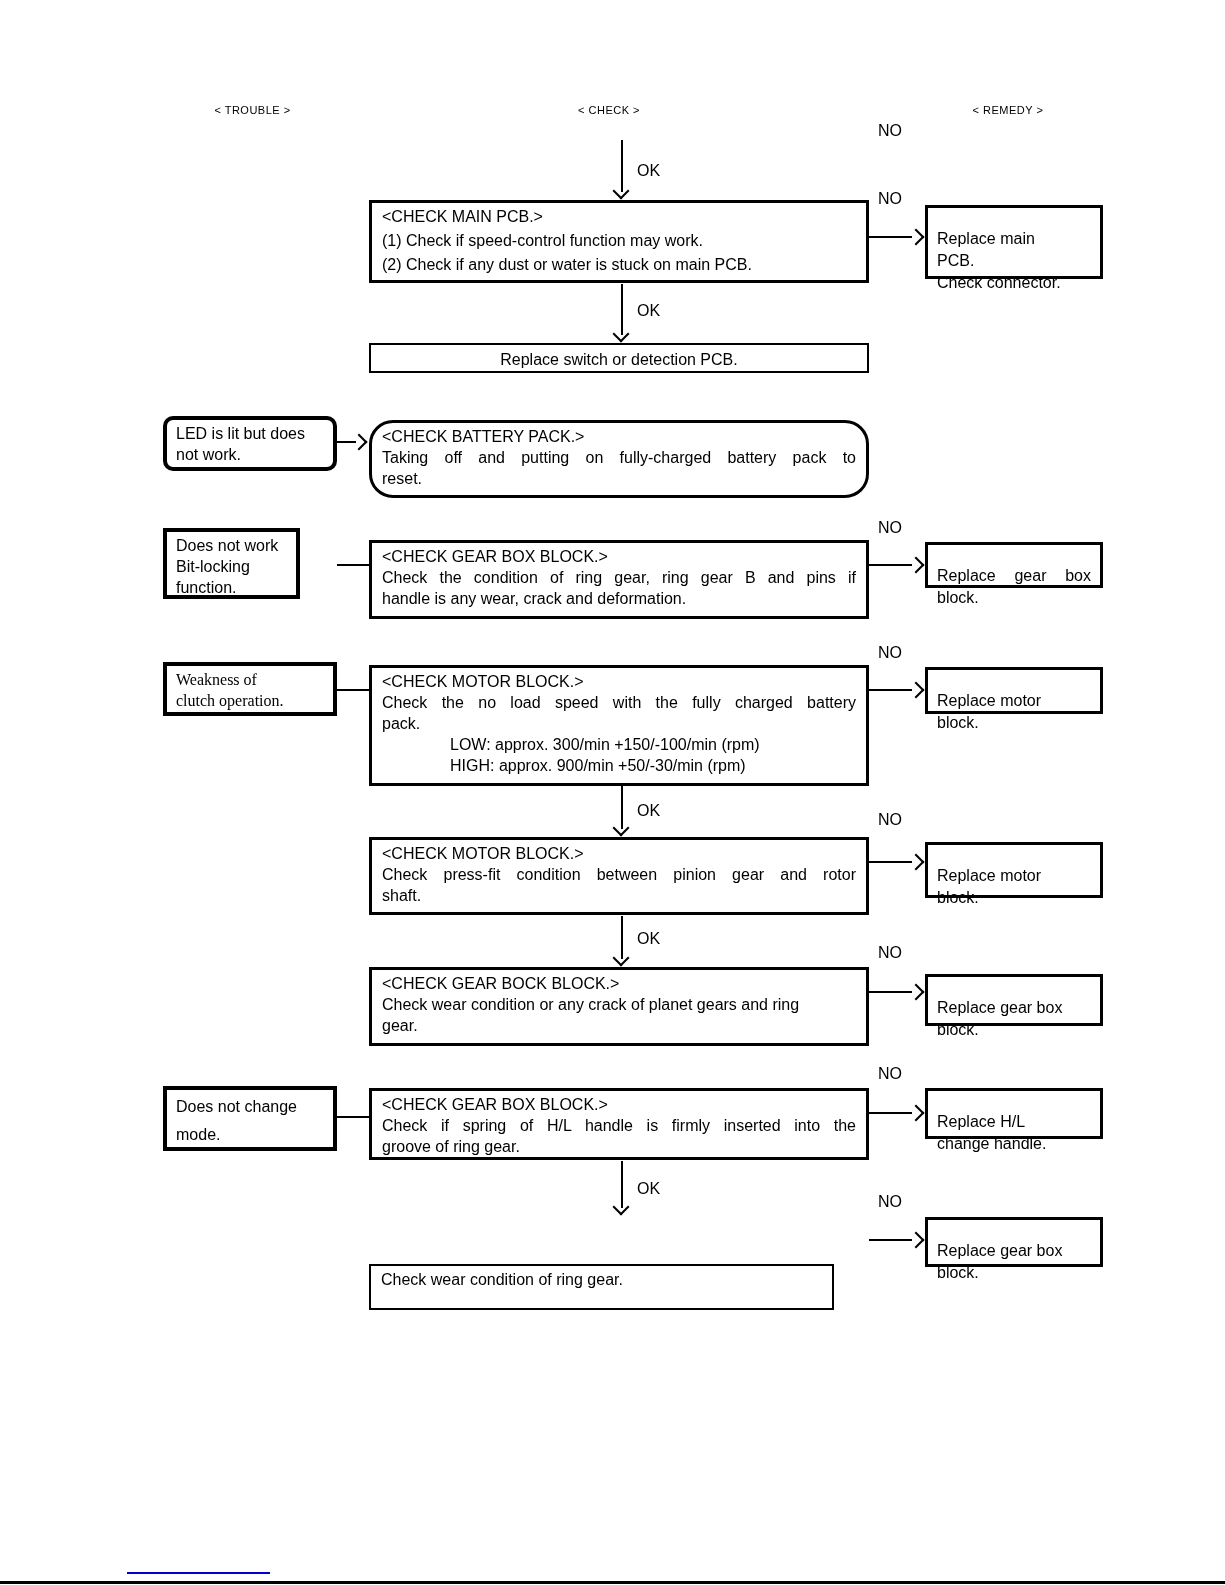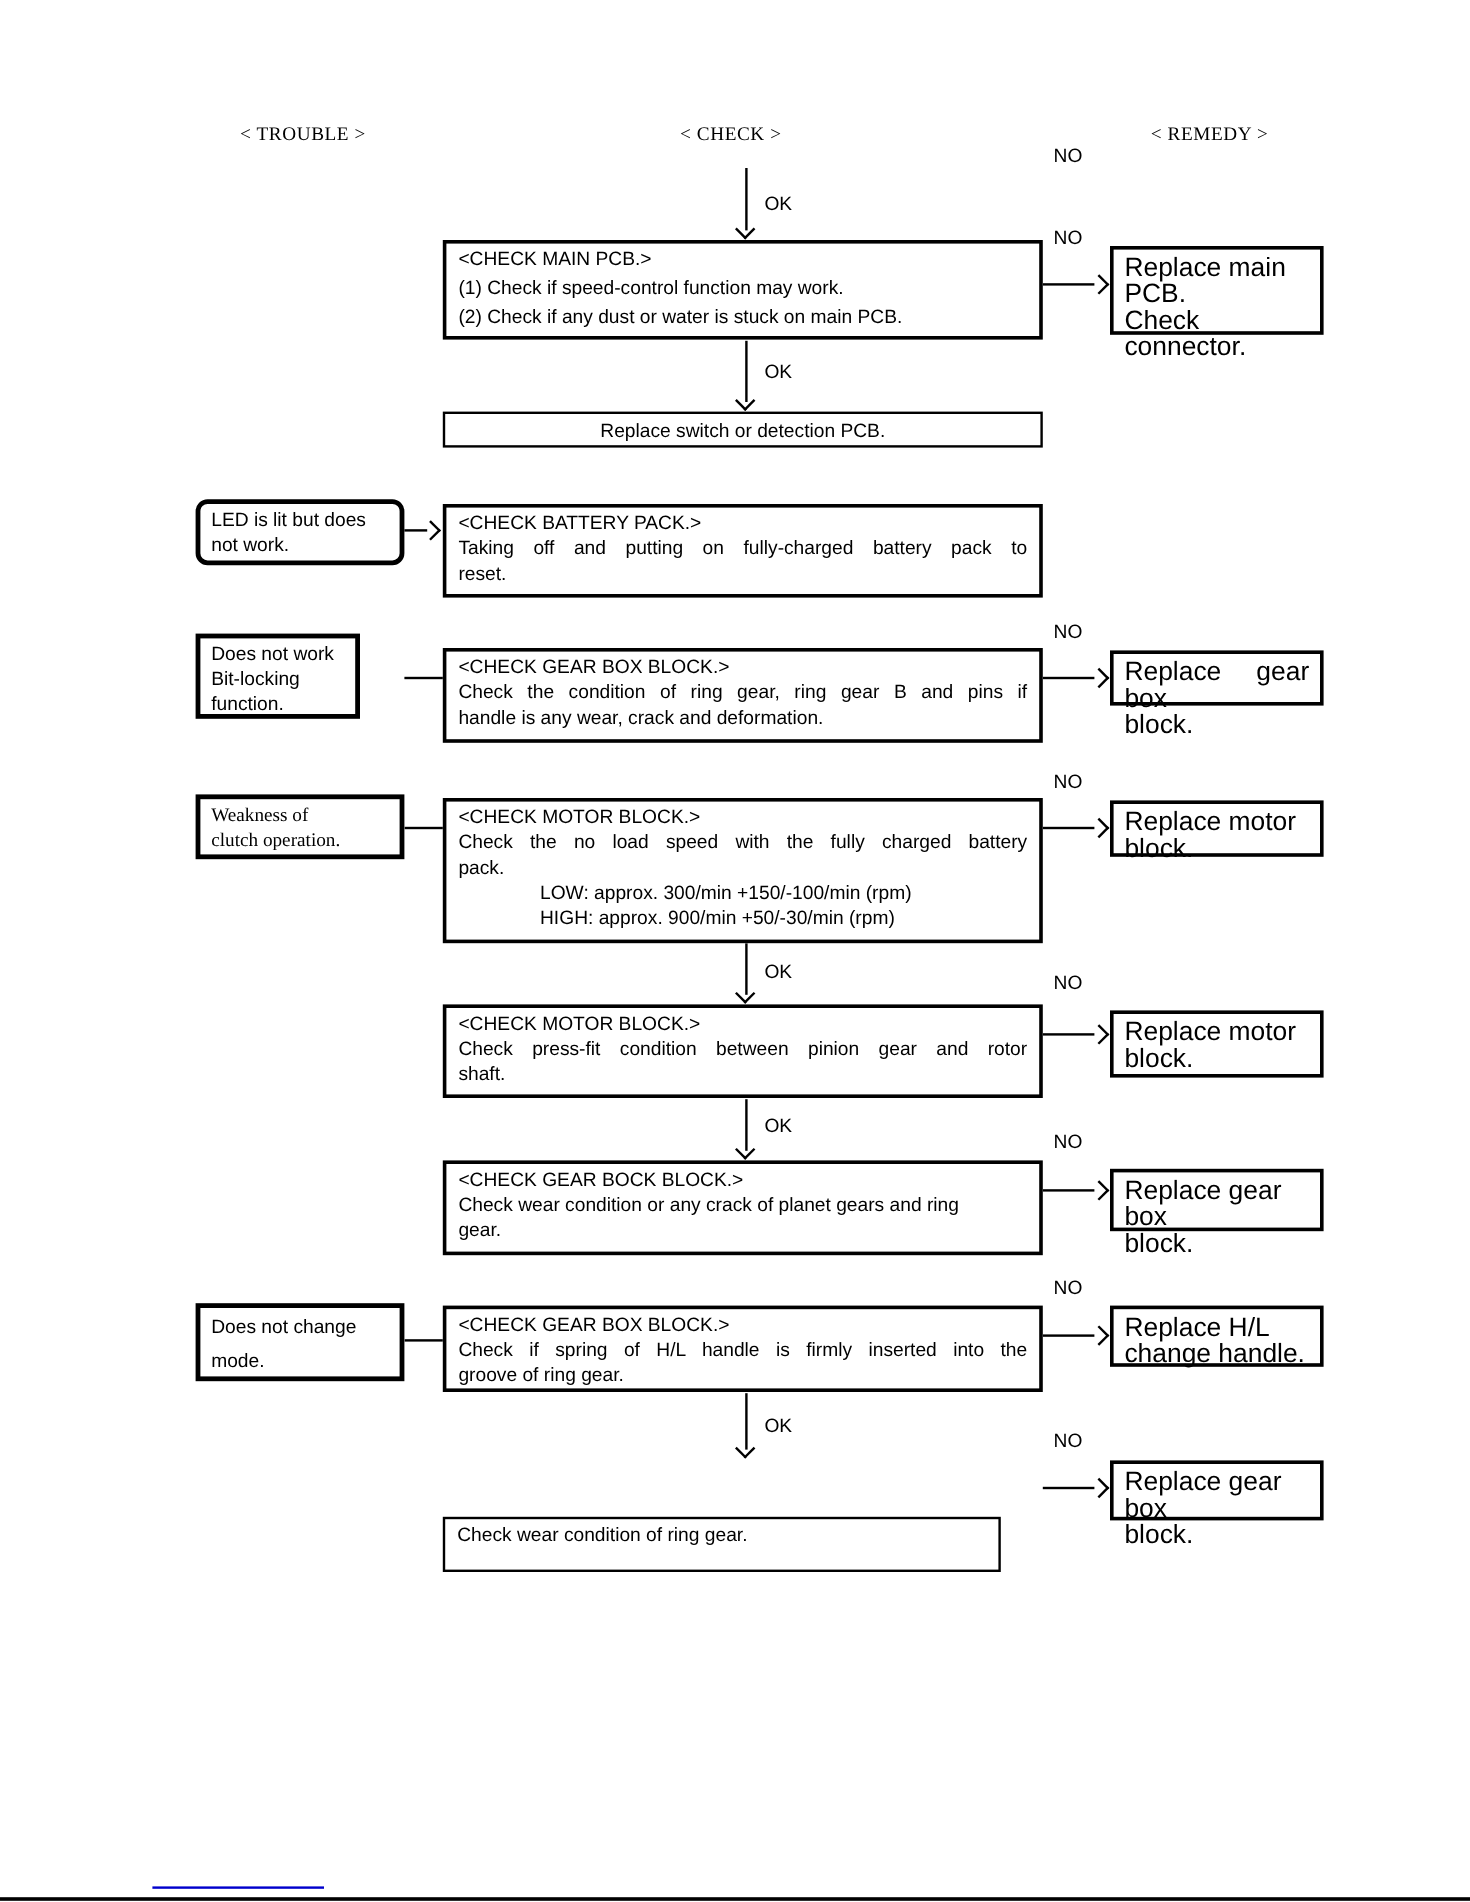--- a/index.html
+++ b/index.html
@@ -3,26 +3,26 @@
 <meta charset="utf-8">
 <style>
   * { margin:0; padding:0; box-sizing:border-box; }
   html,body { background:#ffffff; }
   #page {
     position:relative; width:1225px; height:1585px;
     background:#ffffff; color:#000;
     font-family:"Liberation Sans", sans-serif;
     overflow:hidden;
   }
-  .hdr { position:absolute; font-size:16px; letter-spacing:0.5px; text-align:center; white-space:nowrap;font-family:Liberation Serif, serif; }
+  .hdr { position:absolute; font-size:11px; letter-spacing:0.5px; text-align:center; white-space:nowrap; }
   .lbl { position:absolute; font-size:16px; white-space:nowrap; }
   .box { position:absolute; background:#fff; border:3px solid #000; }
   .tbox { border-width:4px; font-size:16px; line-height:21px; padding:3px 9px; }
   .cbox { font-size:16px; line-height:21px; padding:3px 10px; }
-  .rbox { font-size:22px; line-height:22px; padding:4px 9px; }
+  .rbox { font-size:16px; line-height:22px; padding:20px 9px; }
   .bx-title { text-align:left; }
   .stretch { text-align:justify; text-align-last:justify; }
   .indent { padding-left:68px; }
   .gap { margin-top:3px; }
   .center { text-align:center; }
   .lh28 { line-height:28px; }
   .hline { position:absolute; height:2px; background:#000; }
   .vline { position:absolute; width:2px; background:#000; }
   .chev { position:absolute; width:12px; height:12px; border-right:2px solid #000; border-bottom:2px solid #000; background:transparent; }
   .chev.down  { transform:rotate(45deg); }
@@ -121,21 +121,21 @@
   <div class="box cbox" style="left:369px; top:200px; width:500px; height:83px;">
     <div class="bx-title">&lt;CHECK MAIN PCB.&gt;</div>
     <div class="gap">(1) Check if speed-control function may work.</div>
     <div class="gap">(2) Check if any dust or water is stuck on main PCB.</div>
   </div>
 
   <div class="box cbox center" style="left:369px; top:343px; width:500px; height:30px; border-width:2px; line-height:23px;">
     <div>Replace switch or detection PCB.</div>
   </div>
 
-  <div class="box cbox" style="left:369px; top:420px; width:500px; height:78px;">
+  <div class="box cbox" style="left:369px; top:420px; width:500px; height:78px;border-radius:24px;">
     <div class="bx-title">&lt;CHECK BATTERY PACK.&gt;</div>
     <div class="stretch">Taking off and putting on fully-charged battery pack to</div>
     <div>reset.</div>
   </div>
 
   <div class="box cbox" style="left:369px; top:540px; width:500px; height:79px;">
     <div class="bx-title">&lt;CHECK GEAR BOX BLOCK.&gt;</div>
     <div class="stretch">Check the condition of ring gear, ring gear B and pins if</div>
     <div>handle is any wear, crack and deformation.</div>
   </div>

